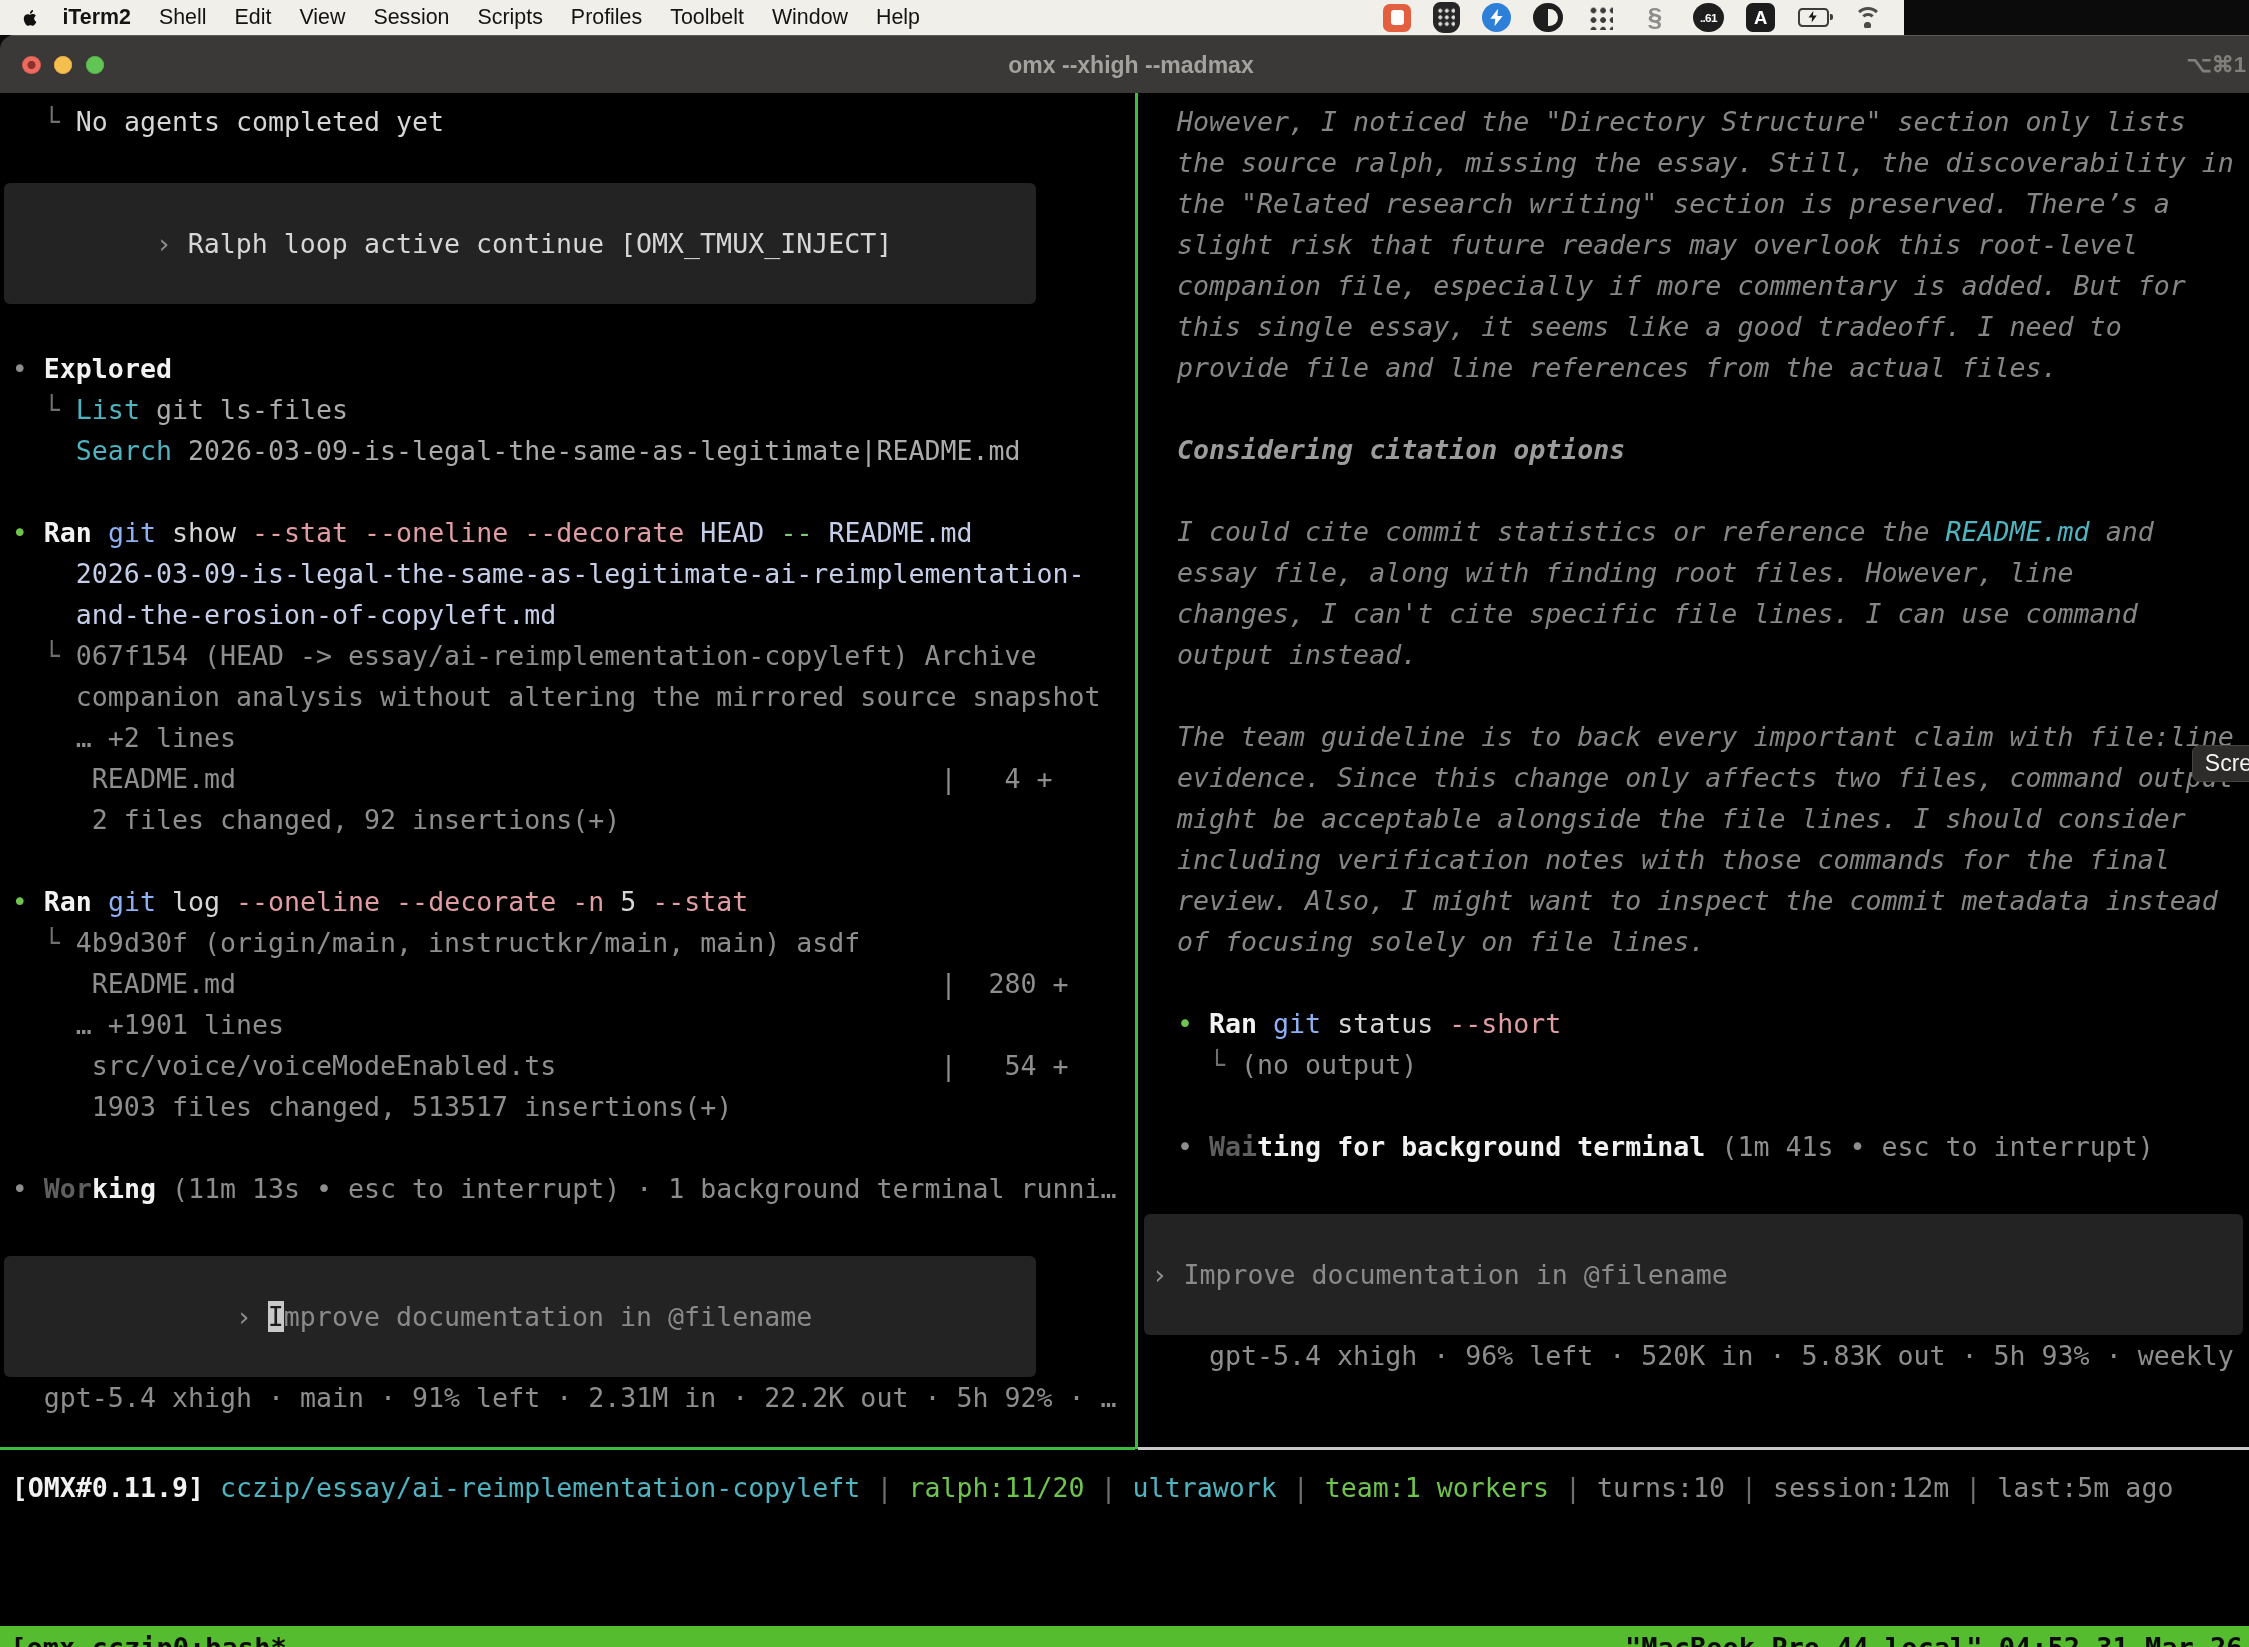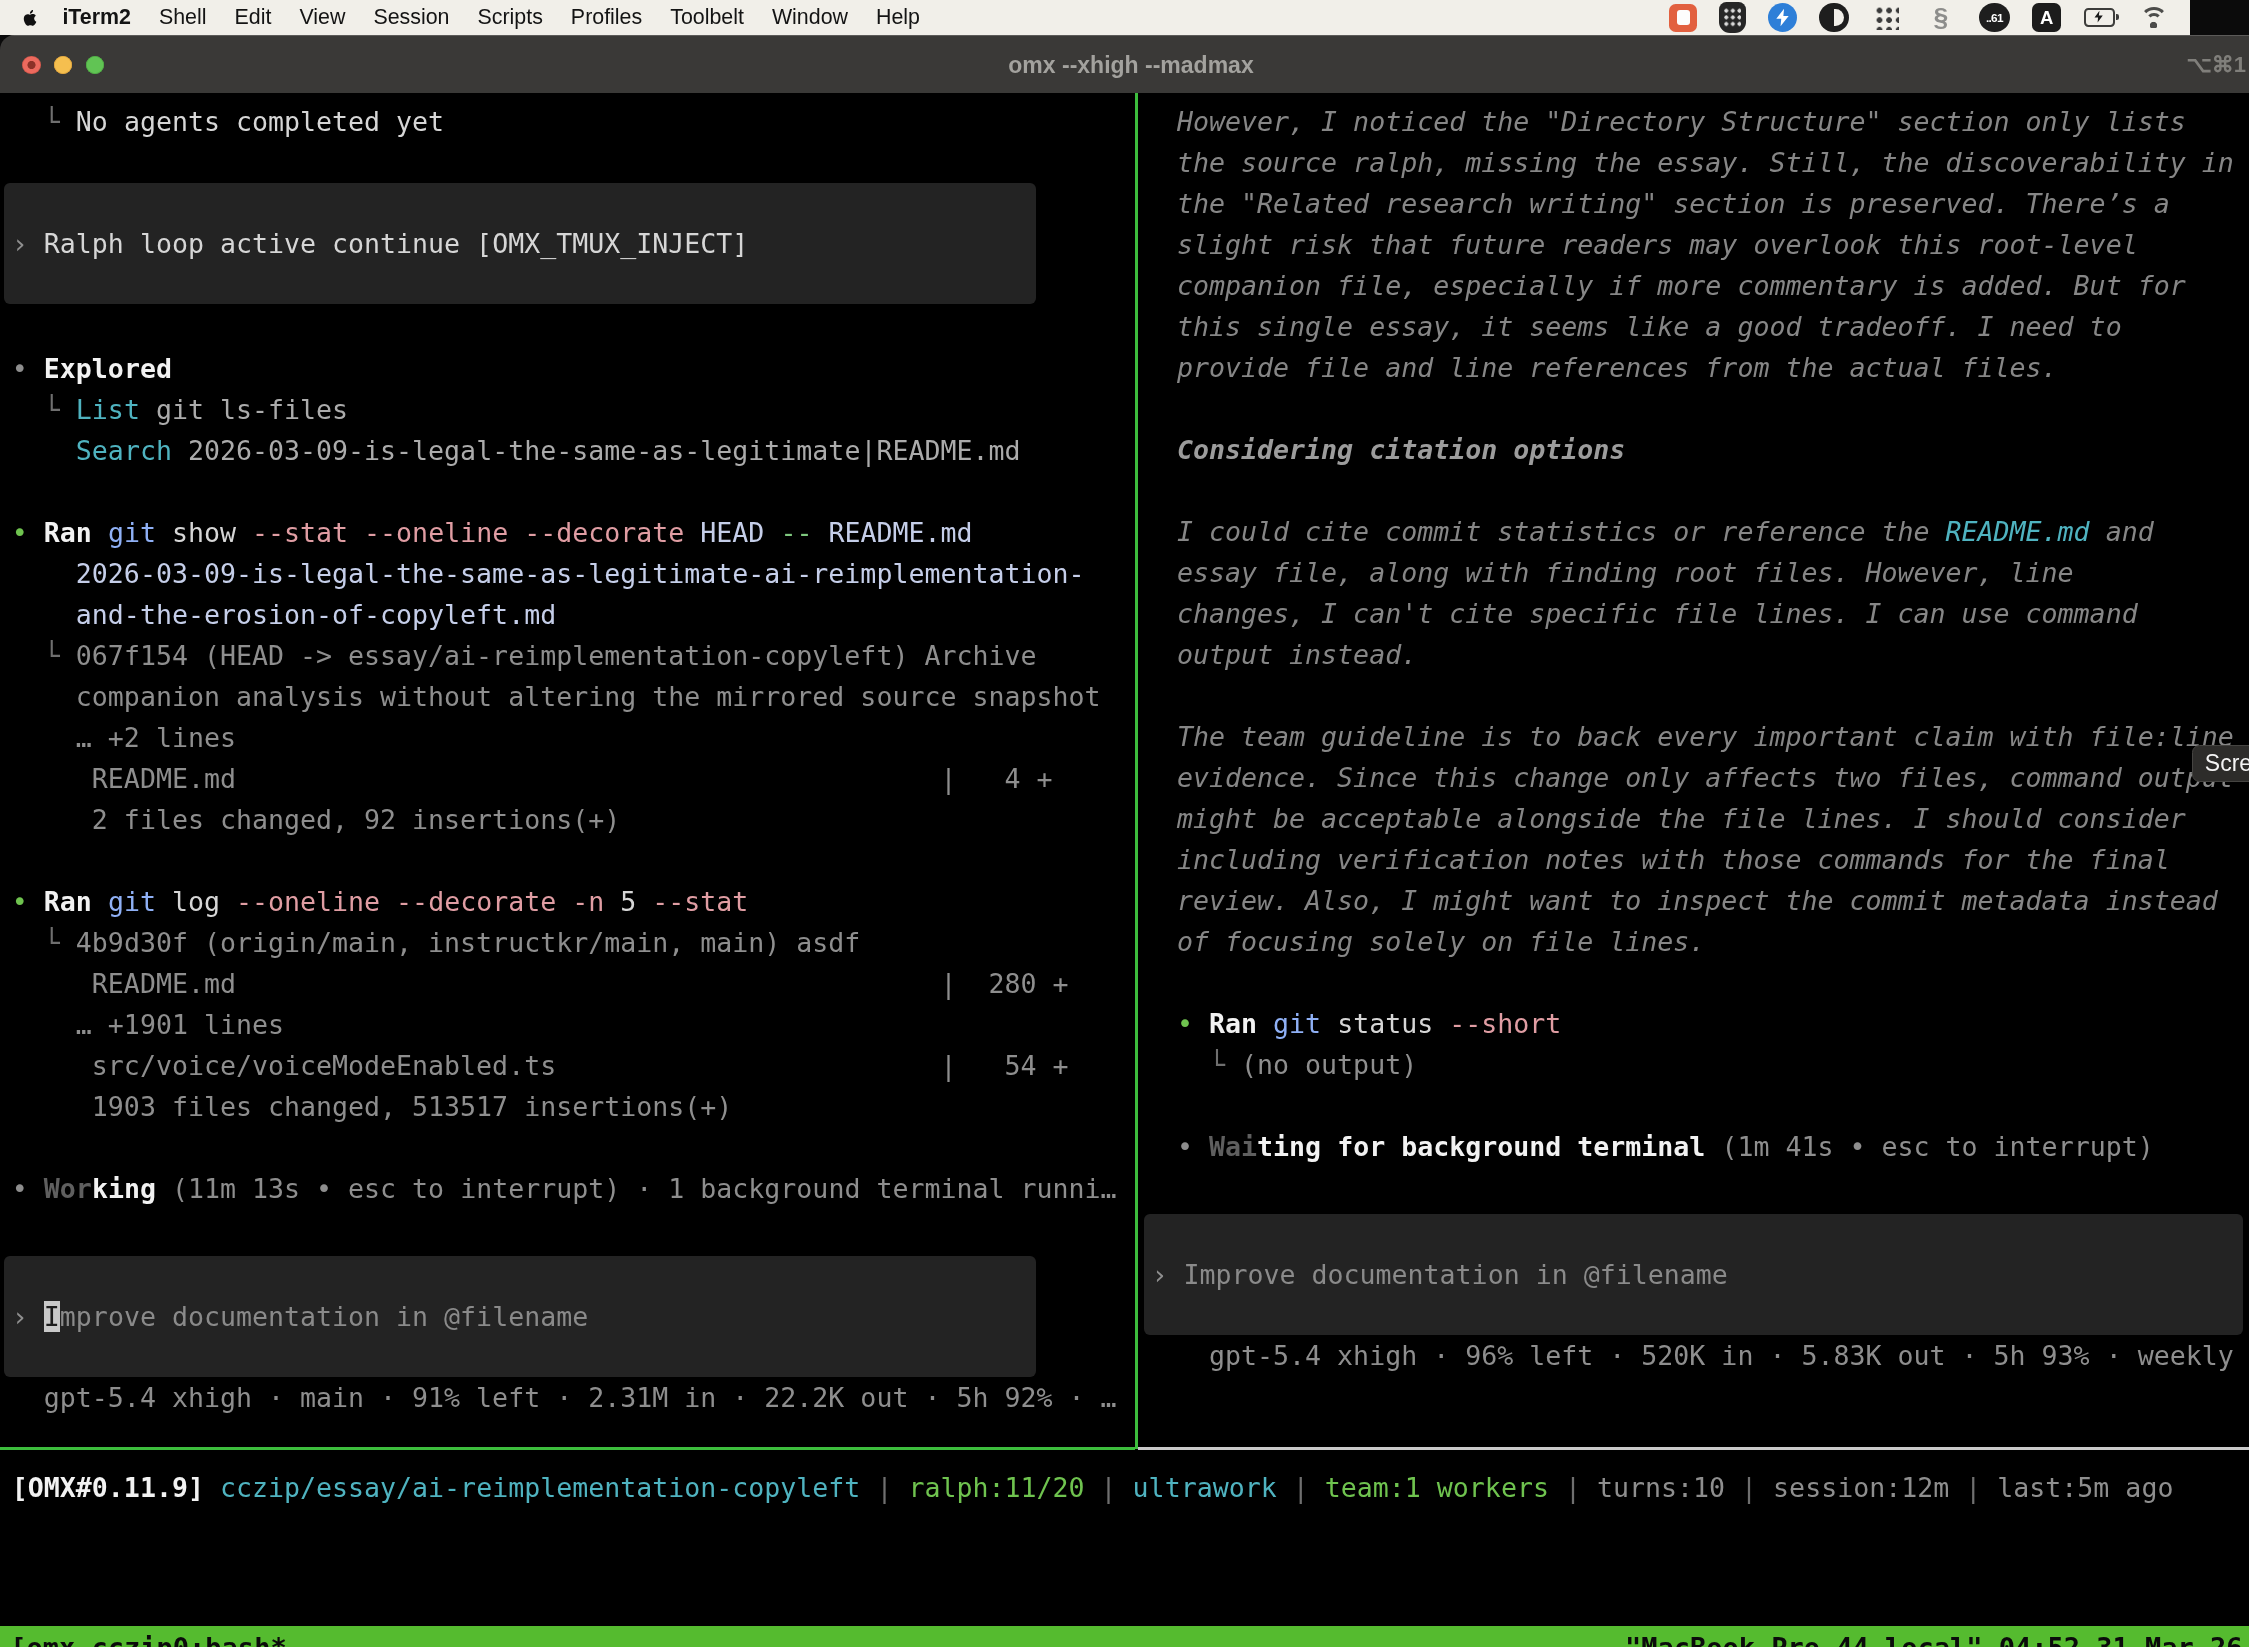--- a/index.html
+++ b/index.html
@@ -1,19 +1,19 @@
 <!DOCTYPE html>
 <html style="font-size:11.8px"><head>
 <meta charset="utf-8">
 <style>
   html,body{margin:0;padding:0;background:#0b0b0b;}
   body{width:2250px;height:1648px;overflow:hidden;position:relative;font-family:"Liberation Sans",sans-serif;}
 
   
-  .menubar{position:absolute;left:0;top:0;width:2190px;height:35px;background:#f1efe9;display:flex;align-items:center;box-sizing:border-box;padding:0 10.3px 0 19px;}
+  .menubar{position:absolute;left:0;top:0;width:1904px;height:35px;background:#f1efe9;display:flex;align-items:center;box-sizing:border-box;padding:0 10.3px 0 19px;}
   .apple{width:22px;height:25px;display:flex;align-items:center;justify-content:center;margin-right:7.4px;}
   .menu-items{display:flex;align-items:center;color:#141414;font-size:21.4px;}
   .menu-item{padding:0 14px;}
   .menu-item.app{font-weight:700;}
   .menubar-spacer{flex:1;}
   .status-icons{display:flex;align-items:center;gap:22px;padding-right:10.3px;}
   .mi{width:32px;height:32px;display:inline-flex;align-items:center;justify-content:center;position:relative;}
   .mi i{display:block;}
   .recording-indicator-icon{background:#e2603f;border-radius:6.6px;width:28px;height:28px;}
   .recording-indicator-icon i{width:13.3px;height:14.8px;background:#fdfdfd;border-radius:3px;}
@@ -49,21 +49,21 @@
   .term{position:absolute;left:0;top:58px;width:2250px;height:1555px;background:#000;font-family:"DejaVu Sans Mono","Liberation Mono",monospace;font-size:26.6px;}
   .pane{position:absolute;top:0;box-sizing:border-box;}
   .pane-left{left:0;width:1051px;padding:8px 0 0 11.8px;}
   .pane-right{left:1138px;width:1112px;padding:8px 0 0 39px;}
   .divider-v{position:absolute;left:1135px;top:0;width:3px;height:1356px;background:#3dbd3d;}
   .border-bottom-left{position:absolute;left:0;top:1354px;width:1135px;height:3px;background:#3dbd3d;}
   .border-bottom-right{position:absolute;left:1138px;top:1354px;width:1112px;height:3px;background:#c9c9c9;}
 
   .tline{height:41px;line-height:41px;white-space:pre;}
   .inputbox{height:121px;background:#232323;border-radius:5.9px;display:flex;align-items:center;white-space:pre;}
-  .pane-left .inputbox{margin-left:-7.4px;margin-right:14.8px;padding-left:7.4px;}
+  .pane-left .inputbox{margin-left:-7.4px;margin-right:14.8px;padding-left:7.4px;justify-content:center;}
   .pane-right .inputbox{margin-left:-33px;margin-right:7.4px;padding-left:7.4px;}
 
   .sg.dim{color:#8e8e8e;}
   .sg.dim2{color:#6f6f6f;}
   .sg.mid{color:#ababab;}
   .sg.light{color:#d6d6d6;}
   .sg.wb{color:#f2f2f2;font-weight:bold;}
   .sg.green{color:#6fc34f;}
   .sg.blue{color:#8fb0f5;}
   .sg.pink{color:#e09da3;}

